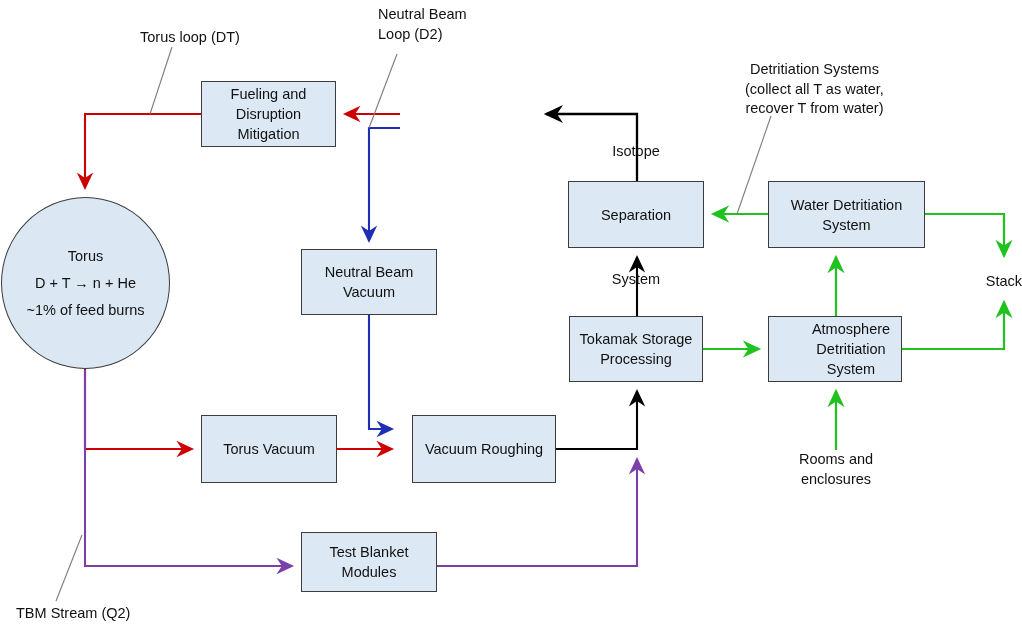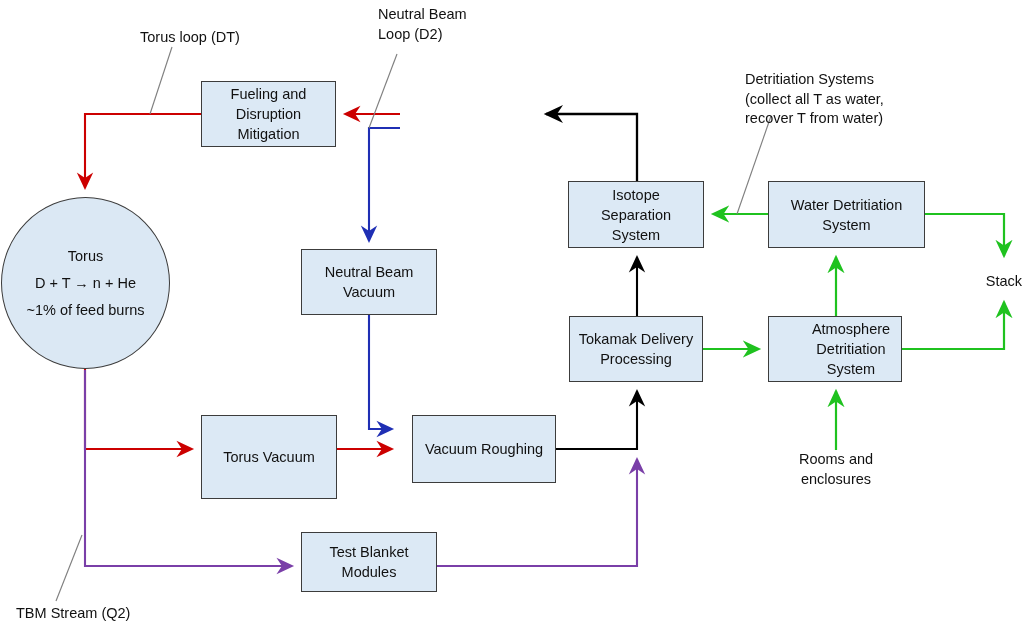--- a/index.html
+++ b/index.html
@@ -109,41 +109,41 @@
     <span class="ln">Disruption</span>
     <span class="ln">Mitigation</span>
   </div>
 
 
   <div class="node" style="left:301px;top:249px;width:136px;height:66px;flex-direction:column;">
     <span class="ln">Neutral Beam</span>
     <span class="ln">Vacuum</span>
   </div>
 
-  <div class="node" style="left:201px;top:415px;width:136px;height:84px;">
+  <div class="node" style="left:201px;top:415px;width:136px;height:68px;">
     <span class="ln">Torus Vacuum</span>
   </div>
 
   <div class="node" style="left:412px;top:415px;width:144px;height:68px;">
     <span class="ln">Vacuum Roughing</span>
   </div>
 
   <div class="node" style="left:301px;top:532px;width:136px;height:60px;flex-direction:column;">
     <span class="ln">Test Blanket</span>
     <span class="ln">Modules</span>
   </div>
 
-  <div class="node" style="left:568px;top:181px;width:136px;height:67px;flex-direction:column;">
+  <div class="node" style="left:568px;top:181px;width:136px;height:67px;flex-direction:column;gap:44px;">
     <span class="ln">Isotope</span>
     <span class="ln">Separation</span>
     <span class="ln">System</span>
   </div>
 
   <div class="node" style="left:569px;top:316px;width:134px;height:66px;flex-direction:column;">
-    <span class="ln">Tokamak Delivery</span>
+    <span class="ln">Tokamak Storage</span>
     <span class="ln">Processing</span>
   </div>
 
   <div class="node" style="left:768px;top:181px;width:157px;height:67px;flex-direction:column;">
     <span class="ln">Water Detritiation</span>
     <span class="ln">System</span>
   </div>
 
   <div class="node" style="left:768px;top:316px;width:134px;height:66px;flex-direction:column;padding-left:32px;">
     <span class="ln">Atmosphere</span>
@@ -153,21 +153,21 @@
 
   <div class="anno" style="left:140px;top:28px;">
     <span class="ln">Torus loop (DT)</span>
   </div>
 
   <div class="anno" style="left:378px;top:5px;">
     <span class="ln">Neutral Beam</span>
     <span class="ln">Loop (D2)</span>
   </div>
 
-  <div class="anno" style="left:745px;top:70px;">
+  <div class="anno" style="left:745px;top:60px;text-align:center;">
     <span class="ln">Detritiation Systems</span>
     <span class="ln">(collect all T as water,</span>
     <span class="ln">recover T from water)</span>
   </div>
 
   <div class="anno" style="left:16px;top:604px;">
     <span class="ln">TBM Stream (Q2)</span>
   </div>
 
   <div class="anno ctr" style="left:964px;top:272px;width:80px;">

